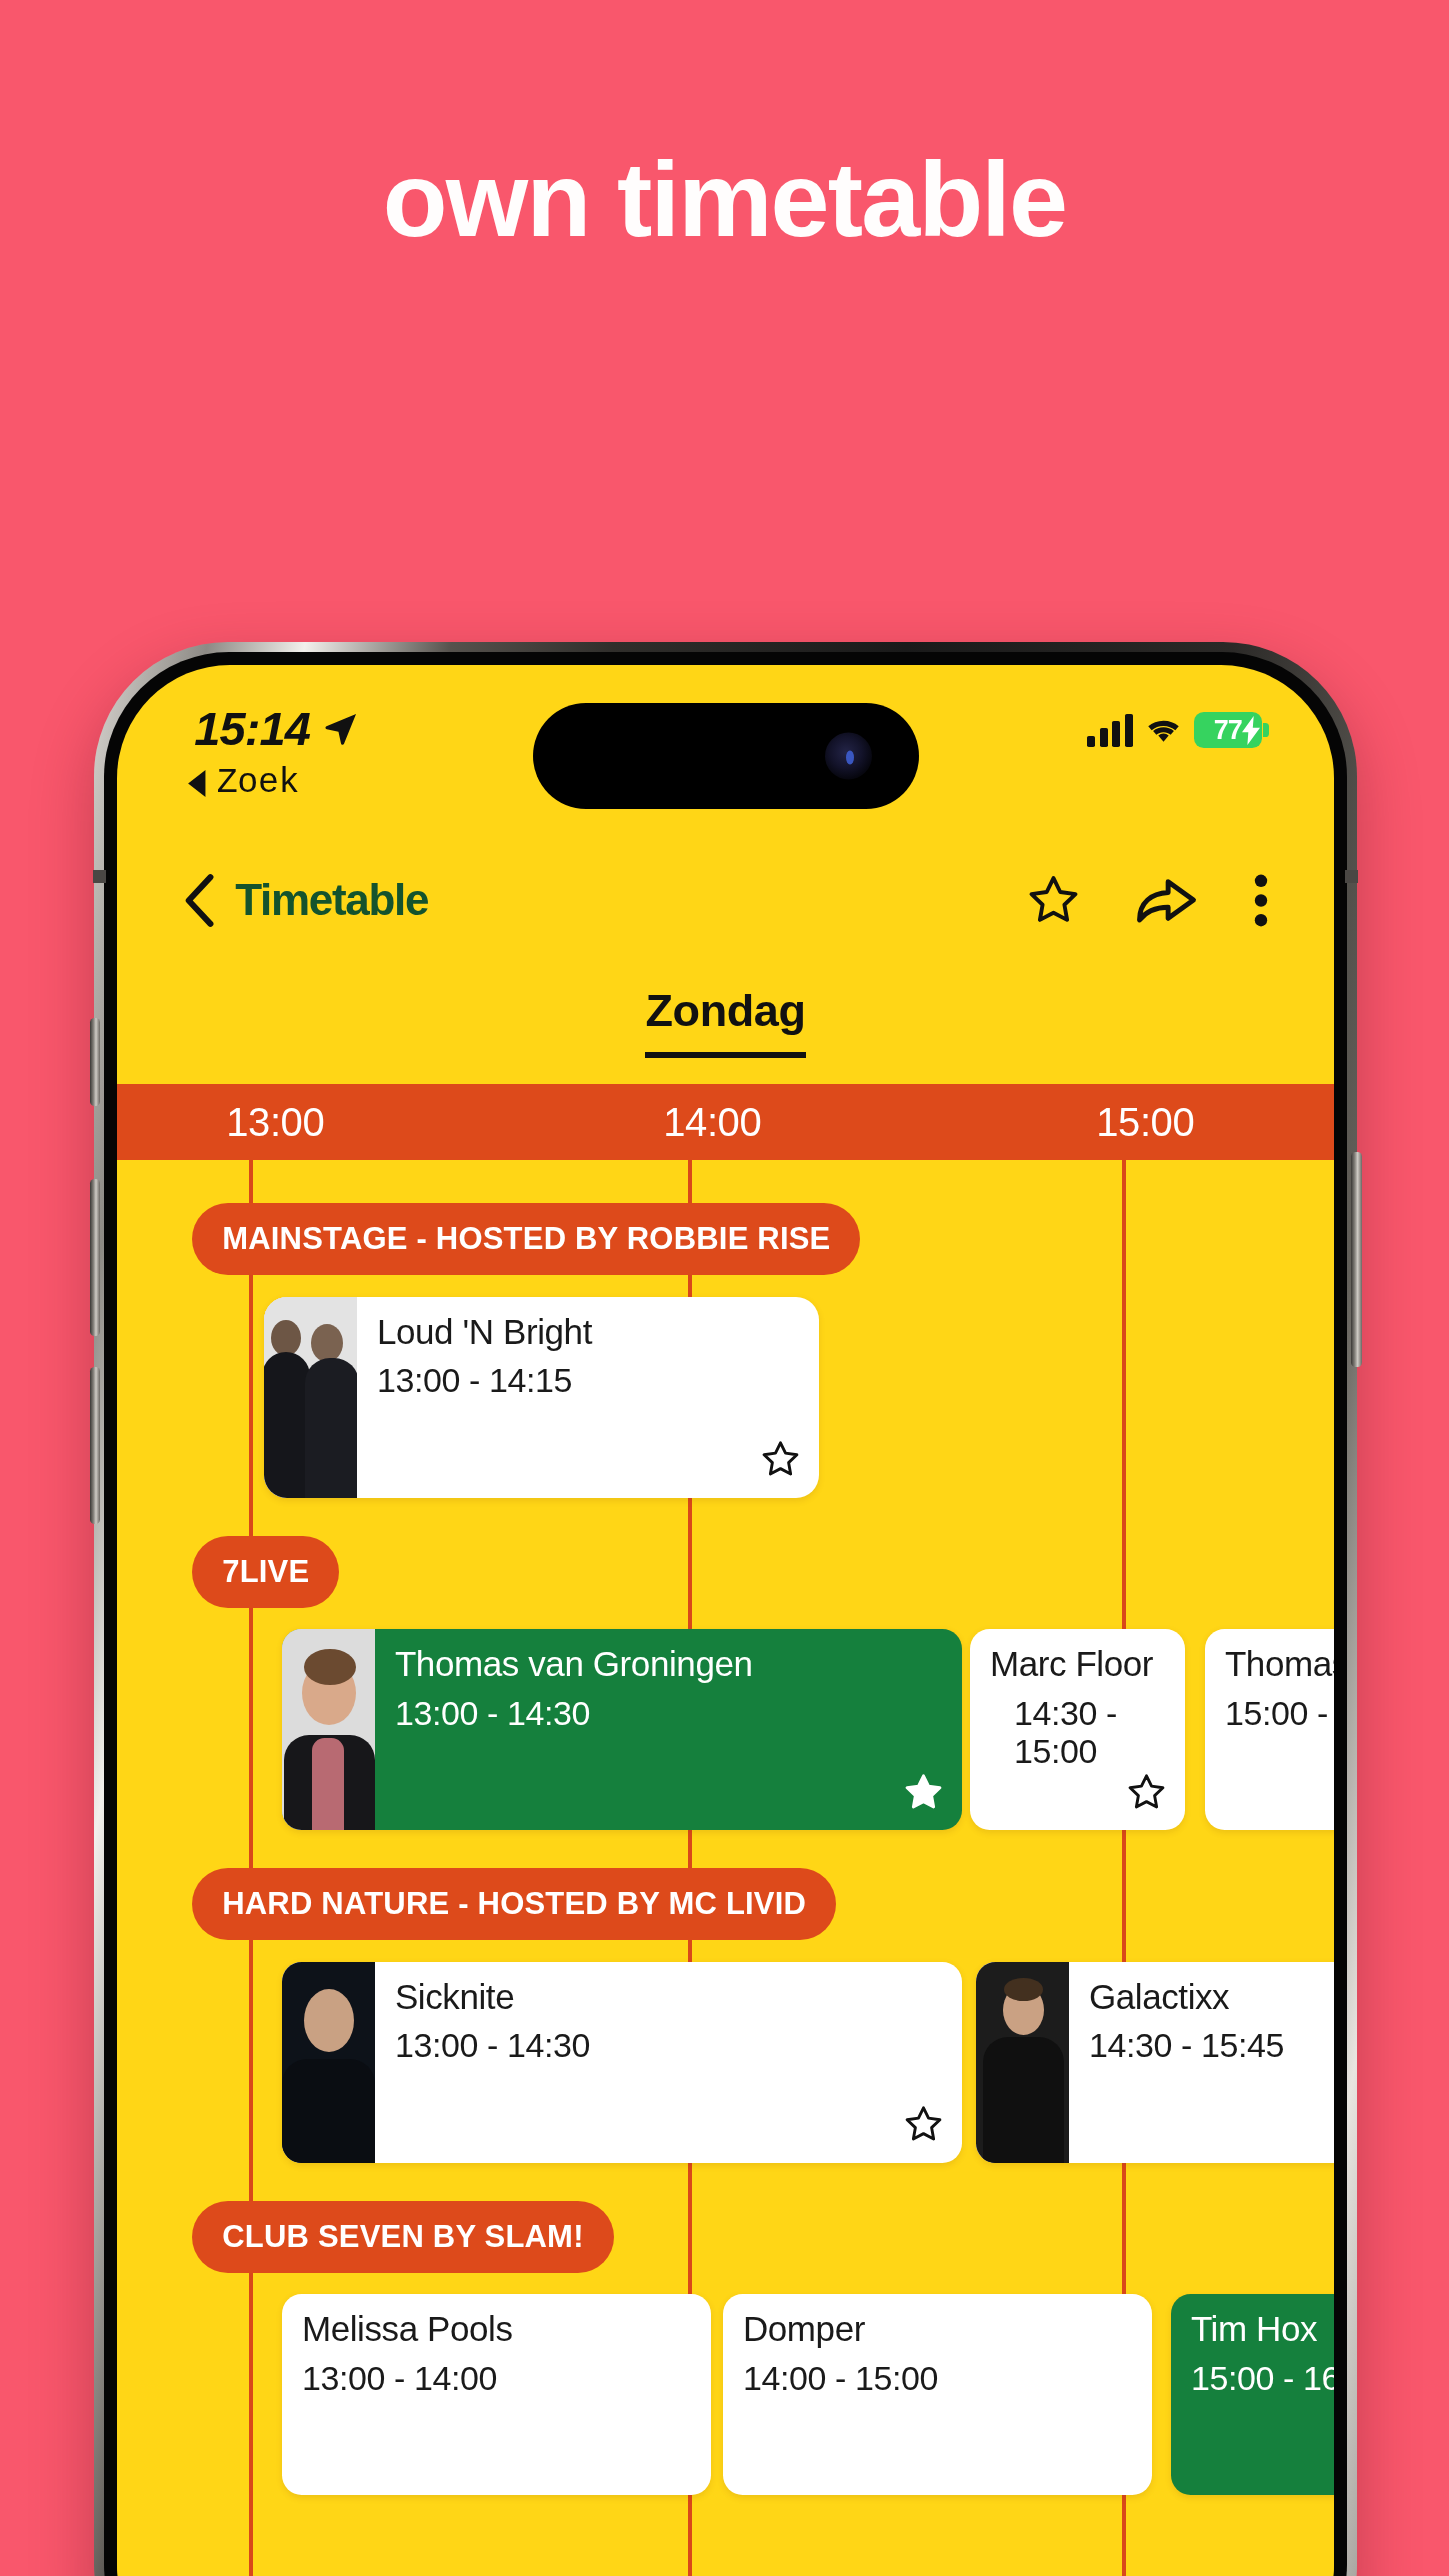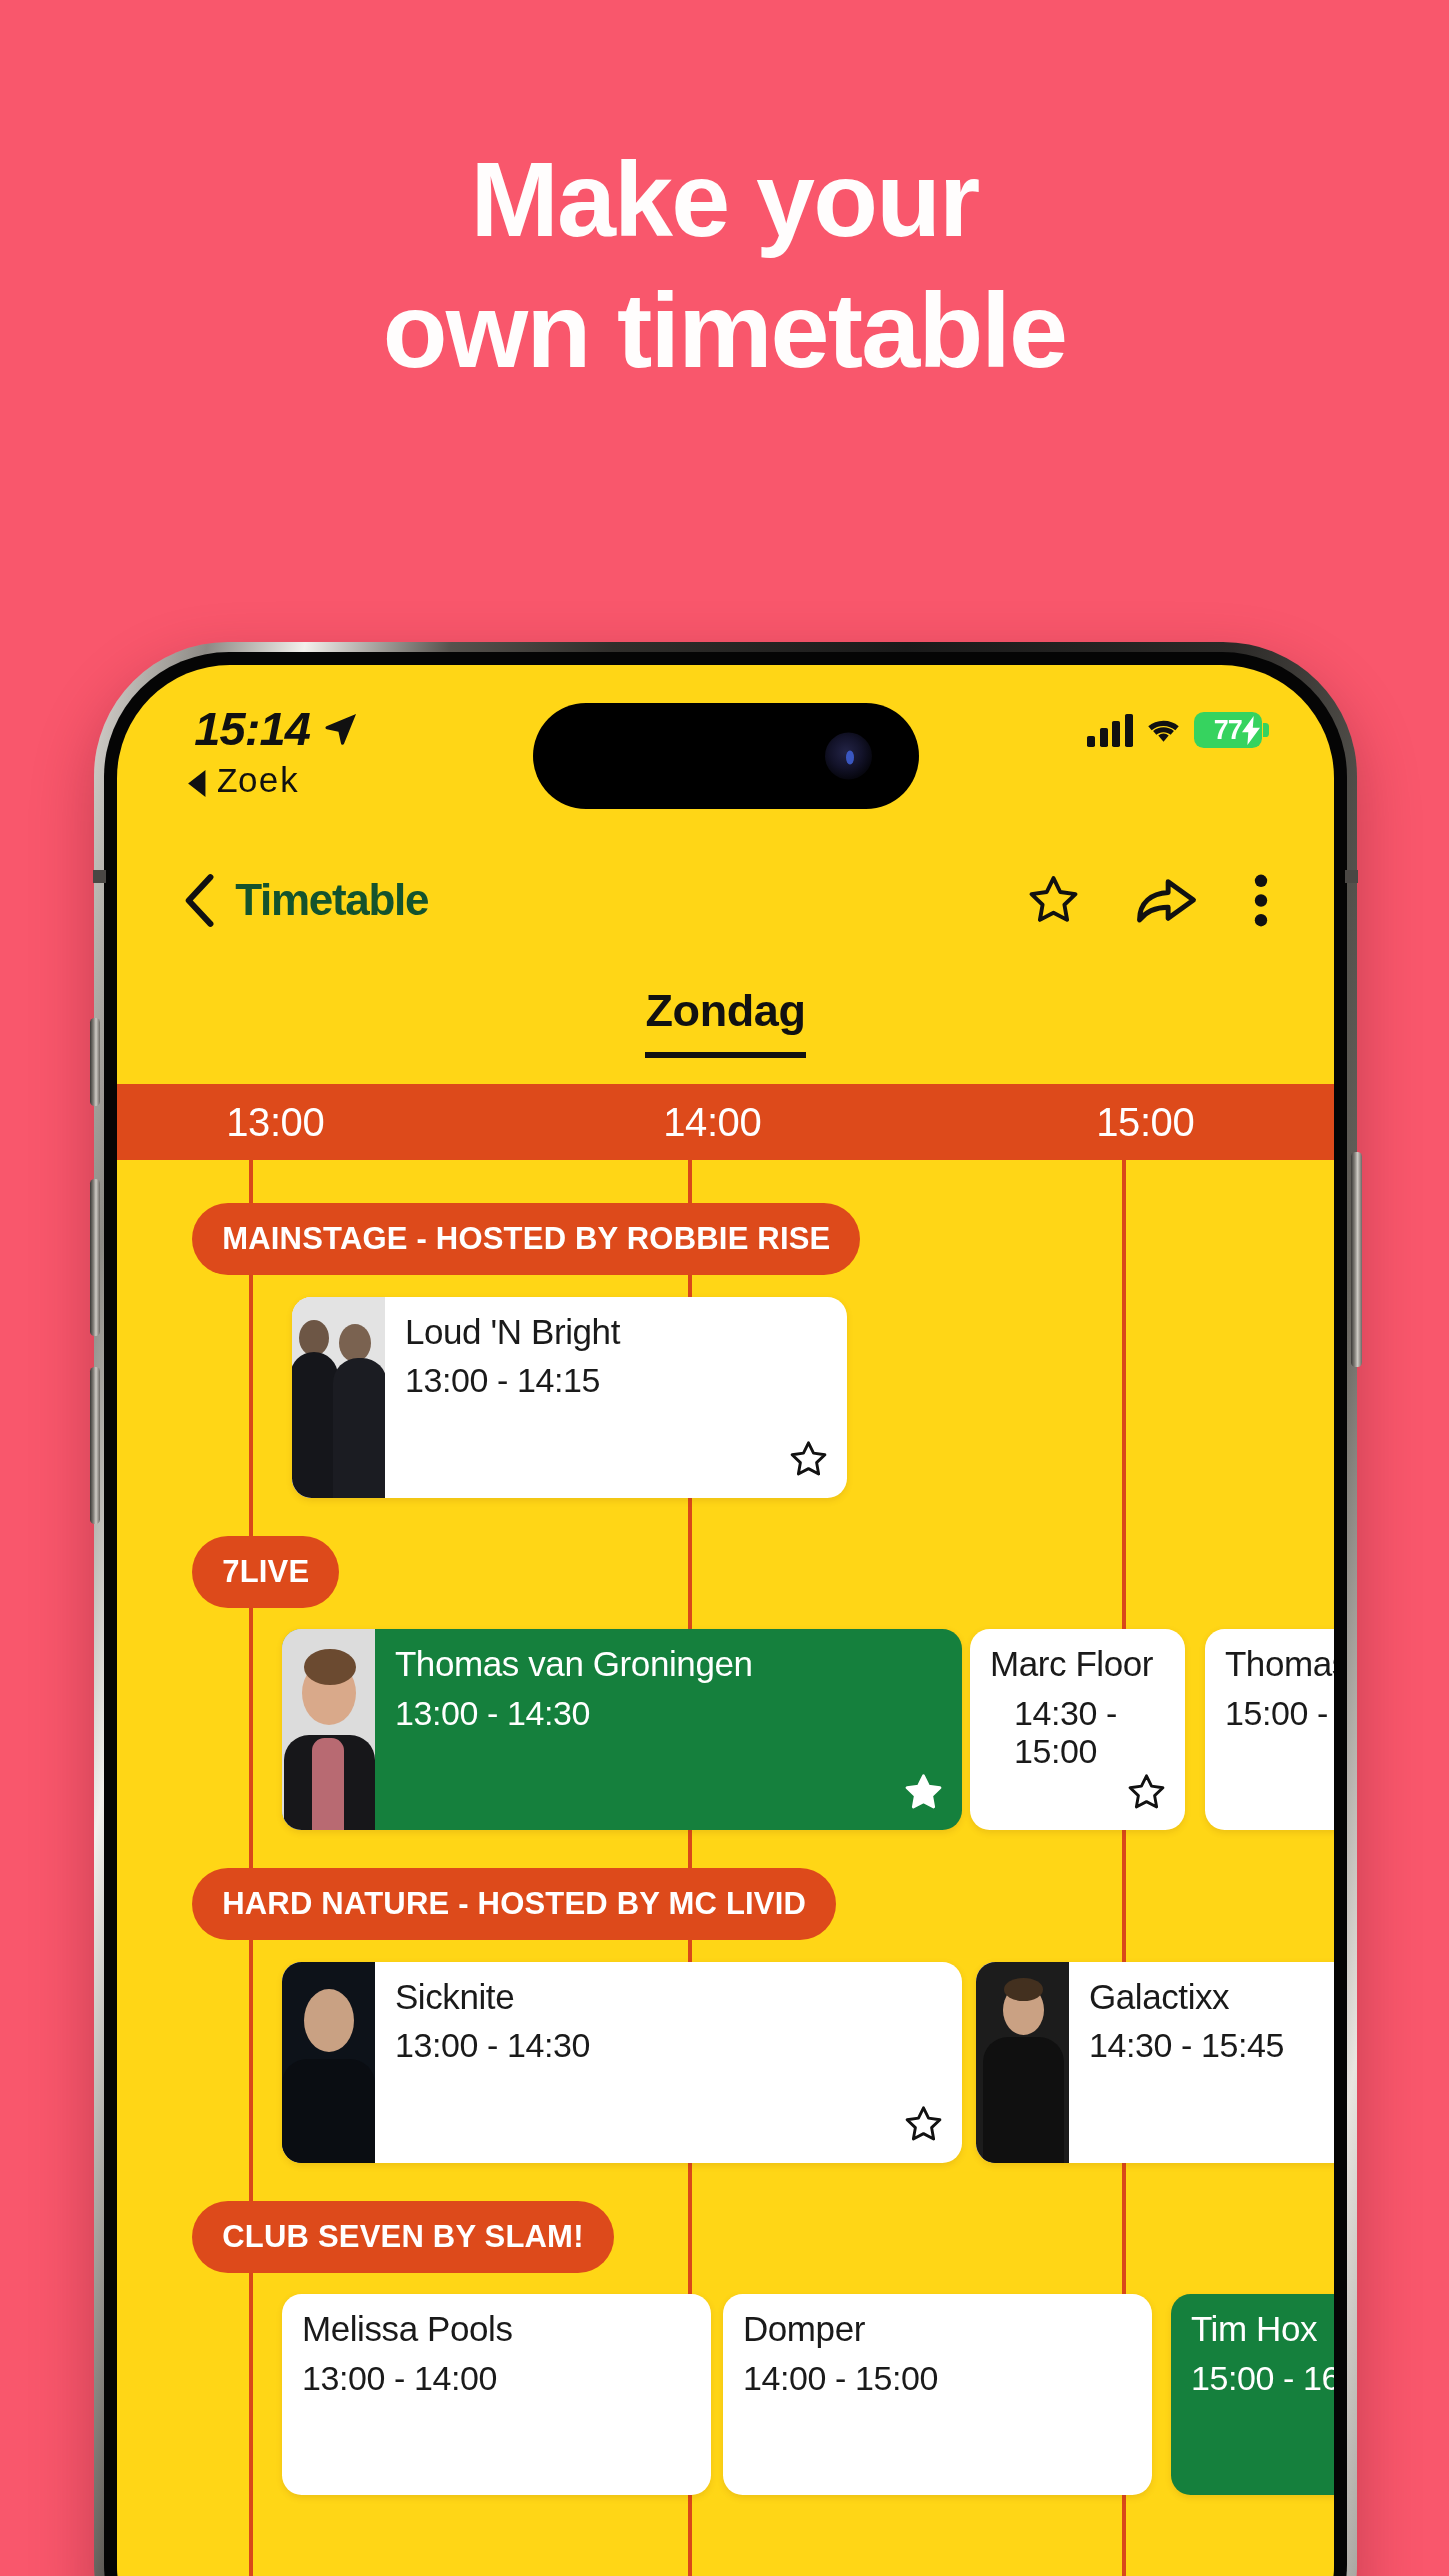--- a/index.html
+++ b/index.html
@@ -181,21 +181,20 @@
 
   
   .ph { position:absolute; inset:0; }
   .ph-head{ position:absolute; border-radius:50%; }
   .ph-body{ position:absolute; border-radius:25px 25px 0 0; }
 </style>
 </head>
 <body>
 
 <div id="promo-headline">
-  <span class="line">Make your</span>
   <span class="line">own timetable</span>
 </div>
 
 <div id="phone-device">
 
   <div class="antenna" id="antenna-left"></div>
   <div class="antenna" id="antenna-right"></div>
   <div class="side-btn" id="mute-switch"></div>
   <div class="side-btn" id="volume-up-button"></div>
   <div class="side-btn" id="volume-down-button"></div>
@@ -280,21 +279,21 @@
       <div id="time-ruler">
             <span class="ruler-label" style="left: 109px;">13:00</span>
             <span class="ruler-label" style="left: 546px;">14:00</span>
             <span class="ruler-label" style="left: 979px;">15:00</span>
           </div>
       <div id="schedule-body">
             <div class="hour-gridline" style="left: 132px;"></div>
             <div class="hour-gridline" style="left: 571px;"></div>
             <div class="hour-gridline" style="left: 1005px;"></div>
             <div class="stage-block" style="padding-top: 43px;"><div class="stage-pill">MAINSTAGE - HOSTED BY ROBBIE RISE</div><div class="event-row">
-                <div class="event-card" style="left: 175px; width: 555px;">
+                <div class="event-card" style="left: 147px; width: 555px; border-radius: 23px;">
                   <div class="event-thumb">
                     <div class="ph" style="background:#e3e3e3"></div>
                     <div class="ph-head" style="left:7.2px;top:23px;width:30px;height:36px;background:#6d5645"></div>
                     <div class="ph-body" style="left:-1.8px;top:55px;width:48px;height:152px;background:#15161b"></div>
                     <div class="ph-head" style="left:47px;top:27px;width:32px;height:38px;background:#7a6250"></div>
                     <div class="ph-body" style="left:41px;top:61px;width:54px;height:148px;background:#1b1c22"></div>
                   </div>
                   <div class="event-body">
                     <div class="event-name">Loud 'N Bright</div>
                     <div class="event-time">13:00 - 14:15</div>

